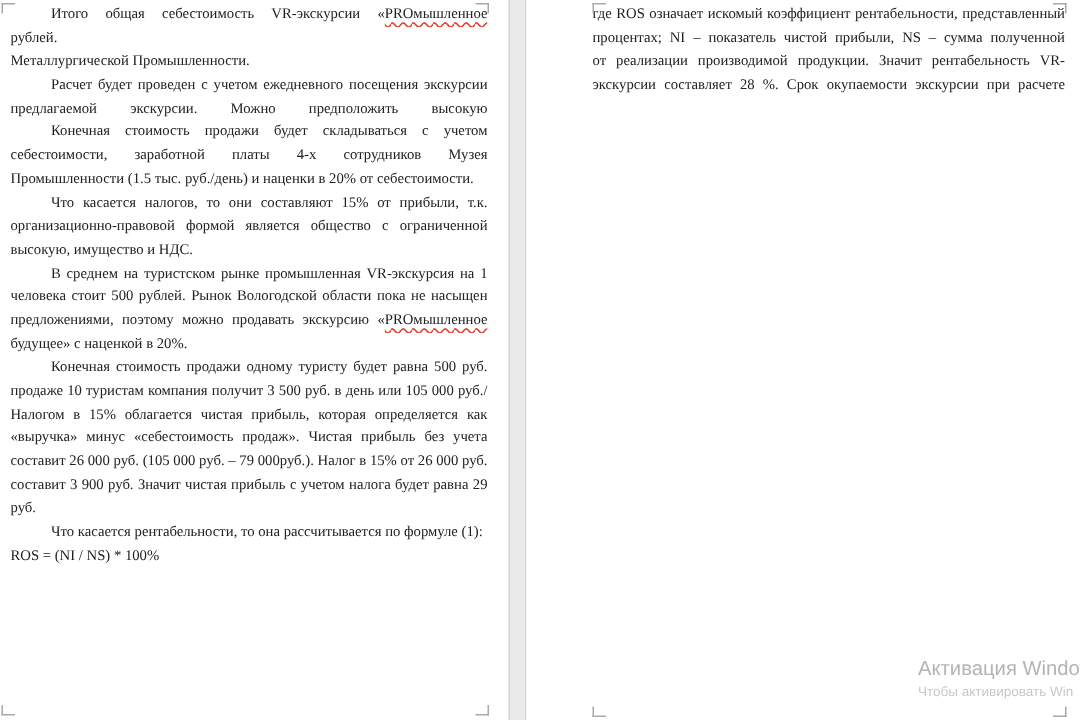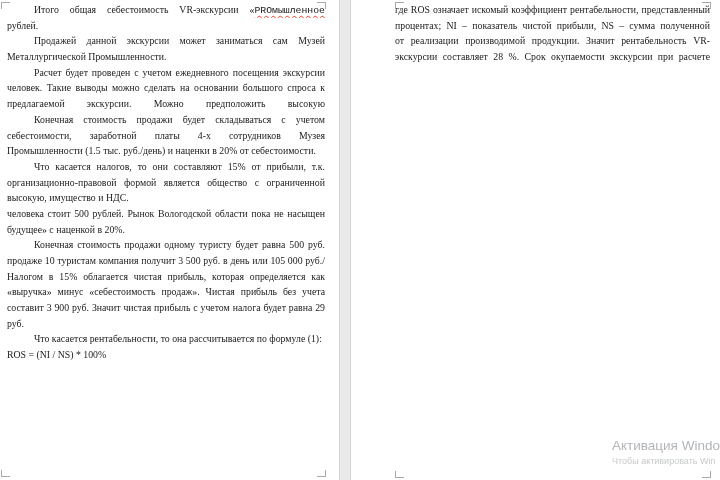--- a/index.html
+++ b/index.html
@@ -29,21 +29,20 @@
   }
   .line.para-end{text-align-last:left;}
   .line.indent{text-indent:27px;}
   .misspelled{
     text-decoration-line:underline;
     text-decoration-style:wavy;
     text-decoration-color:var(--spell-color,#e8402a);
     text-decoration-thickness:1px;
     text-underline-offset:2px;
     text-decoration-skip-ink:none;
-    font-family:Liberation Mono, monospace;
   }
   .corner{position:absolute;width:8px;height:6px;}
   .corner.tl{border-top:1px solid #a9a9a9;border-left:1px solid #a9a9a9;}
   .corner.tr{border-top:1px solid #a9a9a9;border-right:1px solid #a9a9a9;}
   .corner.bl{border-bottom:1px solid #a9a9a9;border-left:1px solid #a9a9a9;}
   .corner.br{border-bottom:1px solid #a9a9a9;border-right:1px solid #a9a9a9;}
   .watermark{
     position:absolute;left:612px;top:438px;
     font-family:"Liberation Sans","DejaVu Sans",sans-serif;
     white-space:nowrap;
@@ -57,37 +56,38 @@
     color:var(--wm-sub-color,#c6c9cb);
   }
 </style>
 </head>
 <body>
 
 <div class="page page-left">
   <div class="text-block text-block-left">
       <div class="line indent">Итого общая себестоимость VR-экскурсии «<span class="misspelled">PROмышленное</span> будущее»</div>
       <div class="line para-end">рублей.</div>
-      <div class="line indent">Продажей данной экскурсии может заниматься сам Музей</div>
       <div class="line para-end">Металлургической Промышленности.</div>
       <div class="line indent">Расчет будет проведен с учетом ежедневного посещения экскурсии 10</div>
-      <div class="line">человек. Такие выводы можно сделать на основании большого спроса к</div>
       <div class="line">предлагаемой экскурсии. Можно предположить высокую заинтересованность</div>
       <div class="line indent">Конечная стоимость продажи будет складываться с учетом</div>
       <div class="line">себестоимости, заработной платы 4-х сотрудников Музея Металлургической</div>
       <div class="line para-end">Промышленности (1.5 тыс. руб./день) и наценки в 20% от себестоимости.</div>
       <div class="line indent">Что касается налогов, то они составляют 15% от прибыли, т.к.</div>
       <div class="line">организационно-правовой формой является общество с ограниченной</div>
       <div class="line para-end">высокую, имущество и НДС.</div>
+      <div class="line indent">В среднем на туристском рынке промышленная VR-экскурсия на 1</div>
       <div class="line">человека стоит 500 рублей. Рынок Вологодской области пока не насыщен</div>
+      <div class="line">предложениями, поэтому можно продавать экскурсию «<span class="misspelled">PROмышленное</span></div>
       <div class="line para-end">будущее» с наценкой в 20%.</div>
       <div class="line indent">Конечная стоимость продажи одному туристу будет равна 500 руб. При</div>
       <div class="line">продаже 10 туристам компания получит 3 500 руб. в день или 105 000 руб./мес.</div>
       <div class="line">Налогом в 15% облагается чистая прибыль, которая определяется как</div>
       <div class="line">«выручка» минус «себестоимость продаж». Чистая прибыль без учета налога</div>
+      <div class="line">составит 26 000 руб. (105 000 руб. – 79 000руб.). Налог в 15% от 26 000 руб.</div>
       <div class="line">составит 3 900 руб. Значит чистая прибыль с учетом налога будет равна 29 900</div>
       <div class="line para-end">руб.</div>
       <div class="line indent para-end">Что касается рентабельности, то она рассчитывается по формуле (1):</div>
       <div class="line para-end">ROS = (NI / NS) * 100%</div>
     </div>
   <div class="corner tl" style="left:1px;top:2px;"></div>
   <div class="corner tr" style="left:317px;top:2px;"></div>
   <div class="corner bl" style="left:1px;top:470px;"></div>
   <div class="corner br" style="left:317px;top:470px;"></div>
 </div>

